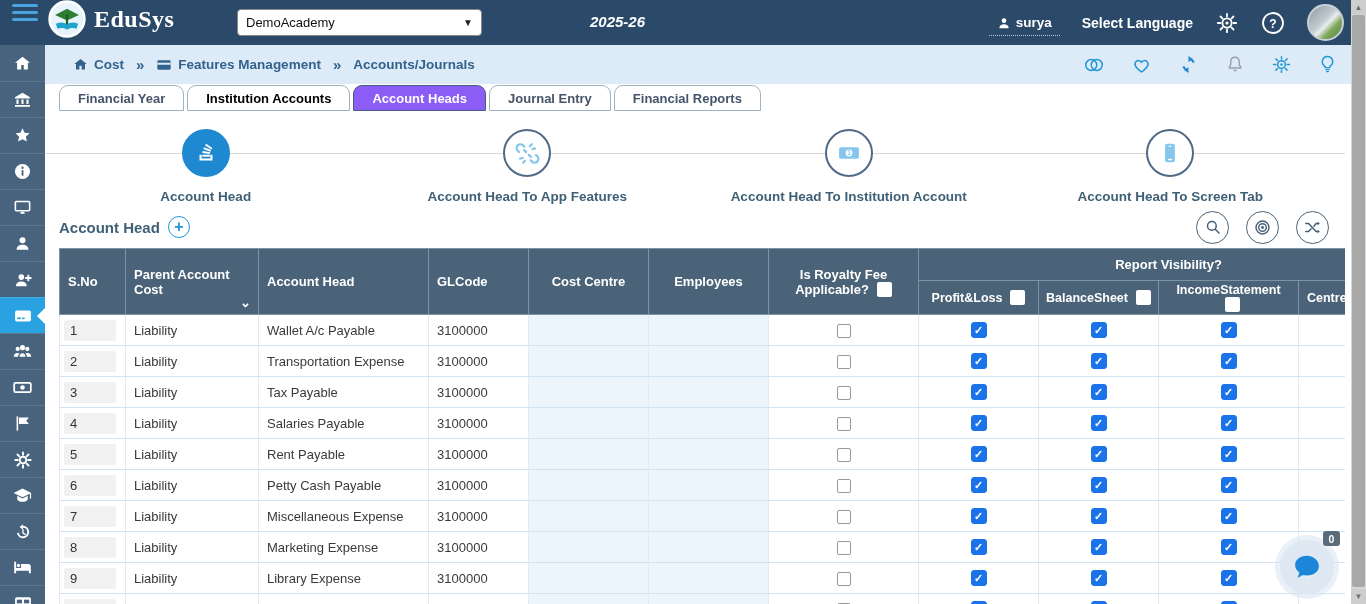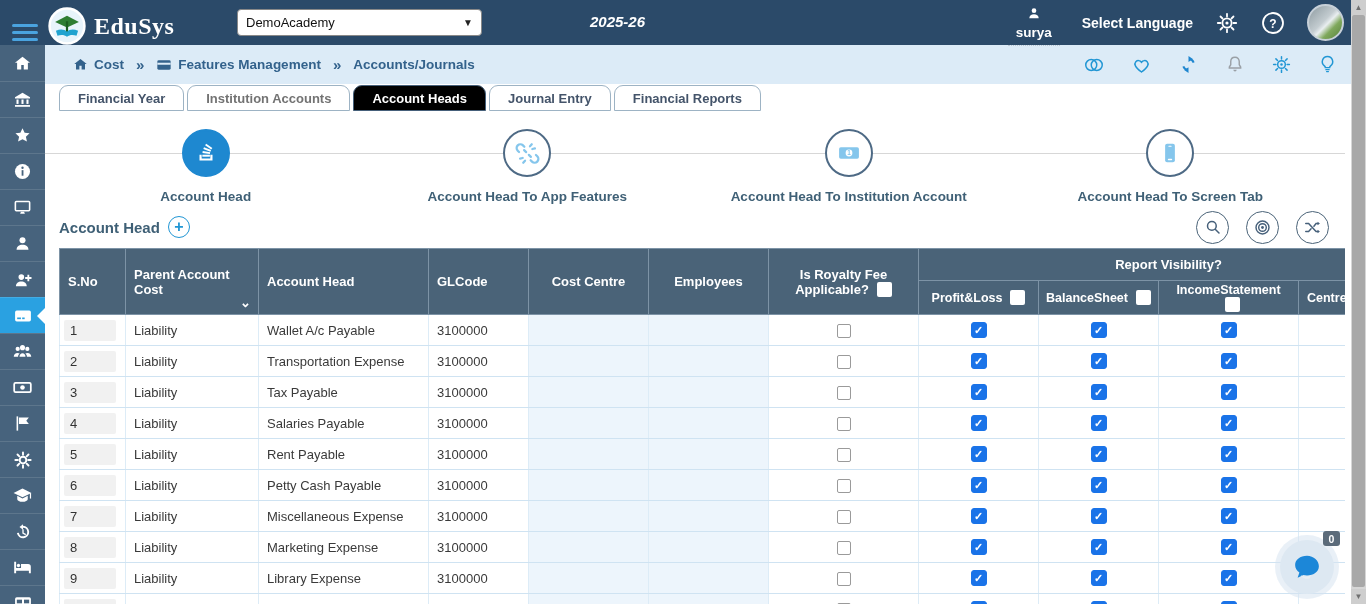--- a/index.html
+++ b/index.html
@@ -1,29 +1,29 @@
 <!DOCTYPE html>
 <html><head>
 <meta charset="utf-8">
 <style>
   * { margin:0; padding:0; box-sizing:border-box; }
   html,body { width:1366px; height:604px; overflow:hidden; font-family:"Liberation Sans",sans-serif; background:#fff; }
   .page { position:relative; width:1366px; height:604px; overflow:hidden; }
 
   
-  .topbar { position:absolute; top:0; left:0; width:1366px; height:45px; background:#2b4a69; display:flex; align-items:flex-end; z-index:30; }
+  .topbar { position:absolute; top:0; left:0; width:1366px; height:45px; background:#2b4a69; display:flex; align-items:flex-start; z-index:30; }
   .hamburger { width:26px; margin-left:12px; cursor:pointer; }
   .hamburger div { height:3px; background:#4aa3df; border-radius:2px; margin:4px 0; }
   .logo-wrap { display:flex; align-items:center; margin-left:10px; }
   .brand { color:#fff; font-family:"Liberation Serif",serif; font-size:24px; font-weight:600; margin-left:8px; letter-spacing:.5px; }
   .acad-select { position:absolute; left:237px; top:9px; width:245px; height:27px; background:#fff; border:1px solid #888; border-radius:4px; display:flex; align-items:center; padding:0 8px; font-size:13px; color:#111; cursor:pointer; }
   .acad-select .chev { margin-left:auto; font-size:10px; color:#222; }
   .year { position:absolute; left:590px; top:13px; color:#fff; font-weight:bold; font-style:italic; font-size:15px; }
   .top-right { position:absolute; right:22px; top:0; height:45px; display:flex; align-items:center; gap:22px; }
-  .user-chip { display:flex; align-items:center; gap:5px; color:#fff; font-weight:bold; font-size:13.5px; padding:6px 8px 5px; border-bottom:1px dotted #b9c6d2; cursor:pointer;flex-direction:column; }
+  .user-chip { display:flex; align-items:center; gap:5px; color:#fff; font-weight:bold; font-size:13.5px; padding:6px 8px 5px; border-bottom:1px dotted #b9c6d2; cursor:pointer; }
   .lang { color:#fff; font-weight:bold; font-size:14px; cursor:pointer; }
   .top-icon { display:flex; align-items:center; cursor:pointer; }
   .avatar { width:37px; height:37px; border-radius:50%; border:2px solid #c7d0d8; background:linear-gradient(135deg,#8d9aa0 0%,#c3ccd0 45%,#e9eef0 55%,#7fa85c 70%,#55803a 100%); }
 
   
   .sidebar { position:absolute; left:0; top:45px; width:45px; height:559px; background:#47637d; z-index:20; }
   .side-item { position:relative; width:45px; height:36px; display:flex; align-items:center; justify-content:center; border-top:1px solid rgba(255,255,255,.12); cursor:pointer; }
   .side-item:first-child { border-top:none; }
   .side-item.active { background:#2aa1e1; }
   .side-item.active::after { content:""; position:absolute; right:0; top:50%; transform:translateY(-50%); border-top:8px solid transparent; border-bottom:8px solid transparent; border-right:8px solid #fff; }
@@ -32,22 +32,22 @@
   .main { position:absolute; left:45px; top:45px; width:1306px; height:559px; background:#fff; }
 
   .breadcrumb { height:39px; background:#dcebf7; display:flex; align-items:center; padding:0 14px 0 28px; }
   .bc-item { display:flex; align-items:center; gap:6px; color:#33628c; font-weight:bold; font-size:13.5px; cursor:pointer; }
   .bc-sep { color:#33628c; font-weight:bold; font-size:15px; margin:0 12px; }
   .bc-icons { margin-left:auto; display:flex; align-items:center; gap:26px; }
   .bc-icons .ico { cursor:pointer; display:flex; }
 
   .tabs { height:27px; display:flex; gap:3px; padding-left:14px; align-items:flex-end; }
   .tab { height:26px; display:flex; align-items:center; padding:0 18px; border:1px solid #9db3c4; border-radius:9px 9px 0 0; font-size:13px; font-weight:bold; color:#44546a; background:#fff; cursor:pointer; white-space:nowrap; }
-  .tab.blue { color:#737373; }
-  .tab.active { background:#000000; border-color:#46607a; color:#fff; }
+  .tab.blue { color:#000000; }
+  .tab.active { background:#8b5cf6; border-color:#46607a; color:#fff; }
 
   .steps { position:relative; height:95px; }
   .steps .connector { position:absolute; left:0; right:6px; top:42px; height:1px; background:#d7d7d7; }
   .steps-grid { position:absolute; left:0; right:20px; top:0; display:grid; grid-template-columns:1fr 1fr 1fr 1fr; }
   .step { display:flex; flex-direction:column; align-items:center; cursor:pointer; }
   .step-circle { position:relative; width:48px; height:48px; border-radius:50%; margin-top:18px; display:flex; align-items:center; justify-content:center; background:#fff; border:2px solid #4e6a85; }
   .step-circle.filled { background:#1e88d0; border-color:#1e88d0; }
   .step-label { margin-top:12px; font-size:13.5px; font-weight:bold; color:#3f6076; }
 
   .section-head { height:42px; display:flex; align-items:center; padding:0 22px 0 14px; }

